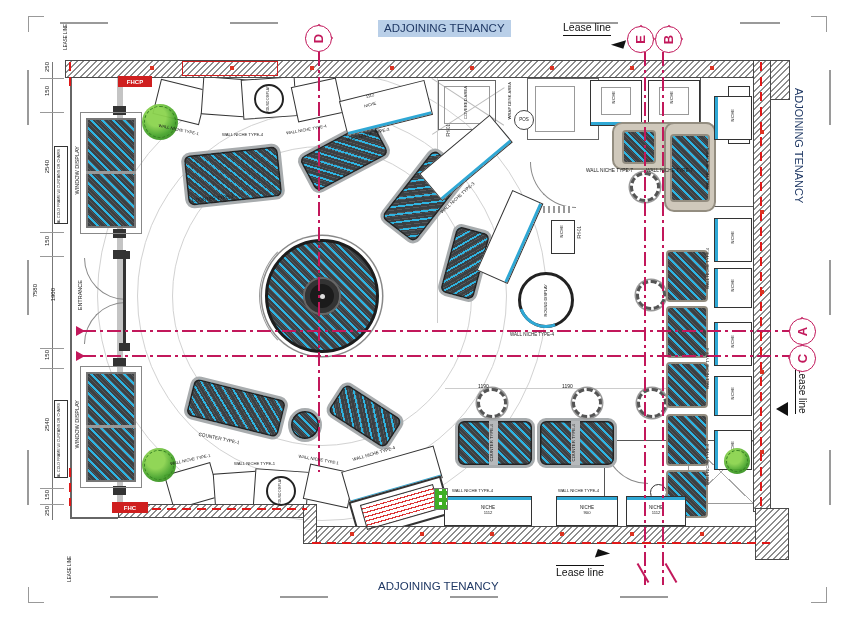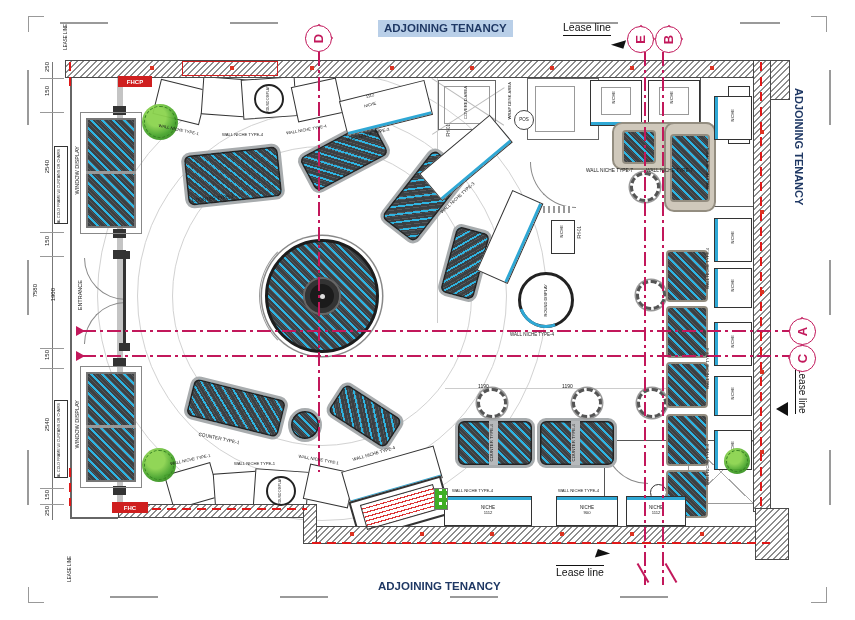--- a/index.html
+++ b/index.html
@@ -29,21 +29,21 @@
   .tanbox { position:absolute; background:#cfc8bb; border:2.5px solid #938d80; border-radius:10px; z-index:3; }
   .tealpanel { position:absolute; border:2.5px solid #938d80; border-radius:4px; z-index:3; }
   .rt { position:absolute; border:3px dashed #555; background:#fff; border-radius:50%; box-shadow:0 0 0 1.5px #999; z-index:3; }
   .nb { position:absolute; background:#fff; border:1.3px solid #333; z-index:3; }
   .tealb { box-shadow: inset 0 -3px 0 #2fa8d5; }
   .teall { box-shadow: inset 3px 0 0 #2fa8d5; }
   .tealt { box-shadow: inset 0 3px 0 #2fa8d5; }
   .lbl { position:absolute; font-size:5.5px; color:#1a1a1a; white-space:nowrap; line-height:1.1; z-index:6; }
   .v { writing-mode:vertical-rl; transform:rotate(180deg); }
   .vd { writing-mode:vertical-rl; }
-  .navy { color:#1f3864; font-weight:bold; }
+  .navy { color:#1f3864; font-weight:normal; }
   .gc { position:absolute; border:1px solid #d2d2d2; border-radius:50%; z-index:1; }
   .qa { position:absolute; z-index:2; }
   .tree { position:absolute; border-radius:50%; z-index:5; background:radial-gradient(circle at 40% 35%, #8cd44f 0 30%, #47a42c 60%, #2f7d1a); outline:1px dashed #2f7d1a; outline-offset:-3px; opacity:.95; }
   .tri { position:absolute; width:0; height:0; z-index:7; }
   .gdh { position:absolute; height:1.6px; background:repeating-linear-gradient(90deg,#9a9a9a 0 48px,transparent 48px 170px); z-index:1; }
   .gdv { position:absolute; width:1.6px; background:repeating-linear-gradient(180deg,#9a9a9a 0 55px,transparent 55px 190px); z-index:1; }
   .redfill { position:absolute; background:#cf1f1f; color:#fff; font-weight:bold; display:flex; align-items:center; justify-content:center; z-index:6; }
   .rednote { position:absolute; border:1.2px solid #333; background:repeating-linear-gradient(0deg,transparent 0 3px,rgba(215,20,20,.85) 3px 4.2px); z-index:4; }
   .planter { position:absolute; background:repeating-linear-gradient(0deg,#3fae25 0 4px,#fff 4px 7px), repeating-linear-gradient(90deg,#3fae25 0 4px,#fff 4px 7px); background-blend-mode:darken; border:1px solid #777; z-index:5; }
   .cross { position:absolute; border:1px solid #999; z-index:1;

